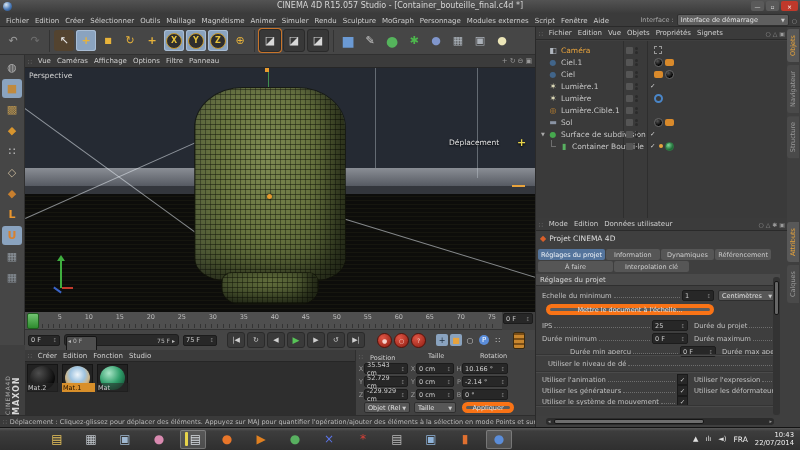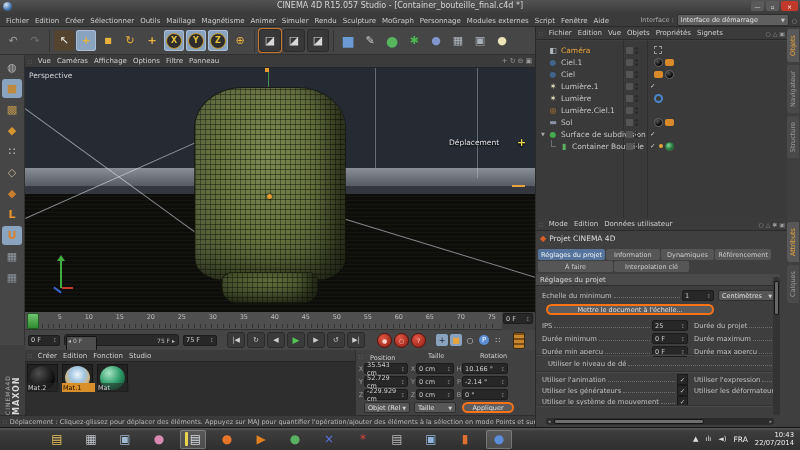--- a/index.html
+++ b/index.html
@@ -114,21 +114,21 @@
   .mat-green::after{background:radial-gradient(circle at 36% 30%,#a8e4c6,#2f9e6a 48%,#0c3624 100%)}
   .matlabel{height:9px;font-size:6.5px;color:#cccccc;display:flex;align-items:center;padding-left:1px;margin-top:-9px;position:relative;background:rgba(40,40,40,.55)}
   .matcell.sel .matlabel{background:#d88f2a;color:#201000}
   
   #coords{left:355px;top:350px;width:180px;height:65px;background:#414141;border-left:1px solid #2e2e2e;box-sizing:border-box}
   .chead{position:absolute;font-size:6.5px;color:#cfcfcf}
   .crow{position:absolute;display:flex;align-items:center}
   .clbl{width:6px;font-size:6.5px;color:#9a9a9a;text-align:center}
   .dd{background:#575757;border:1px solid #2e2e2e;border-radius:2px;display:flex;align-items:center;font-size:6.5px;color:#e0e0e0;padding:4px 3px;height:11px;box-sizing:border-box}
   .dd i{margin-left:auto;font-style:normal;font-size:5px;color:#ccc}
-  .pill{background:#5c5c5c;border:2px solid #f97316;border-radius:6px;display:flex;align-items:center;justify-content:center;font-size:6.5px;color:#e0e0e0;height:11px;box-sizing:border-box}
+  .pill{background:#5c5c5c;border:4px solid #f97316;border-radius:6px;display:flex;align-items:center;justify-content:center;font-size:6.5px;color:#e0e0e0;height:11px;box-sizing:border-box}
   
   #statusbar{left:0;top:415px;width:800px;height:12px;background:#3a3a3a;border-top:1px solid #2d2d2d;display:flex;align-items:center;padding-left:3px;box-sizing:border-box}
   #status-text{font-size:6.5px;color:#b8b8b8;white-space:nowrap;overflow:hidden;width:530px}
   
   #rightpanel{left:535px;top:27px;width:265px;height:400px;background:#3f3f3f;border-left:1px solid #2a2a2a;box-sizing:border-box;overflow:hidden}
   .pmenubar{position:absolute;left:0;width:251px;height:13px;background:#3b3b3b;border-bottom:1px solid #2a2a2a;display:flex;align-items:center;padding-left:3px;box-sizing:border-box}
   .pmenubar .menu-item{font-size:7px}
   .handle{font-style:normal;color:#8a8a8a;font-size:6px;margin-right:3px}
   .cicons{margin-left:auto;display:flex;gap:2px;padding-right:2px}
   .cico{font-style:normal;font-size:6px;color:#9a9a9a}
@@ -697,21 +697,21 @@
             <span class="otags">
               <i class="check"></i>
               <span class="chip chip-target"></span>
               <span class="chip"></span>
             </span>
           </div>
 
           <div class="orow">
             <i class="oexp"></i>
             <i class="oi" style="color: rgb(200, 136, 46);">◎</i>
-            <span class="oname">Lumière.Ciel.1</span>
+            <span class="oname">Lumière.Cible.1</span>
             <span class="otoggles">
               <span class="sq"></span>
               <span>
                 <span class="dot"></span>
                 <span class="dot"></span>
               </span>
             </span>
             <span class="otags">
               <i class="check"></i>
               <span class="chip"></span>
@@ -856,21 +856,21 @@
                 <span>0 F</span>
                 <i class="spin">↕</i>
               </span>
             </span>
             <span class="amr">
               <span class="albl">Durée maximum</span>
               <span class="leader"></span>
             </span>
           </div>
 
-          <div class="amrow amlist" style="top: 72px;">
+          <div class="amrow amlist" style="top: 72px; margin-left: 28px;">
             <span class="aml">
               <span class="albl">Durée min aperçu</span>
               <span class="leader"></span>
               <span class="field afield">
                 <span>0 F</span>
                 <i class="spin">↕</i>
               </span>
             </span>
             <span class="amr">
               <span class="albl">Durée max aperçu</span>

